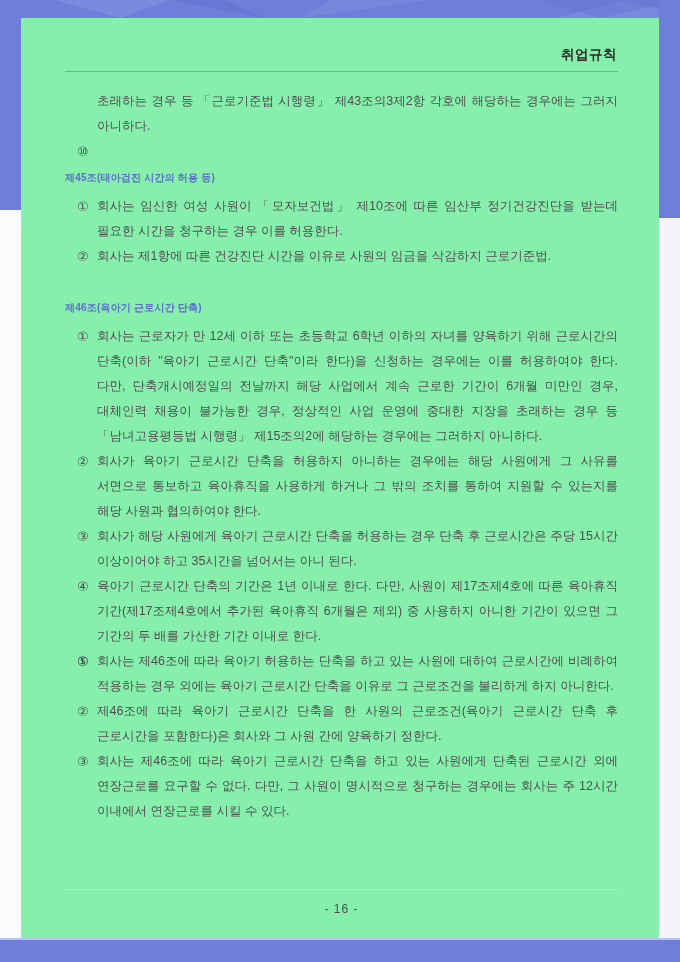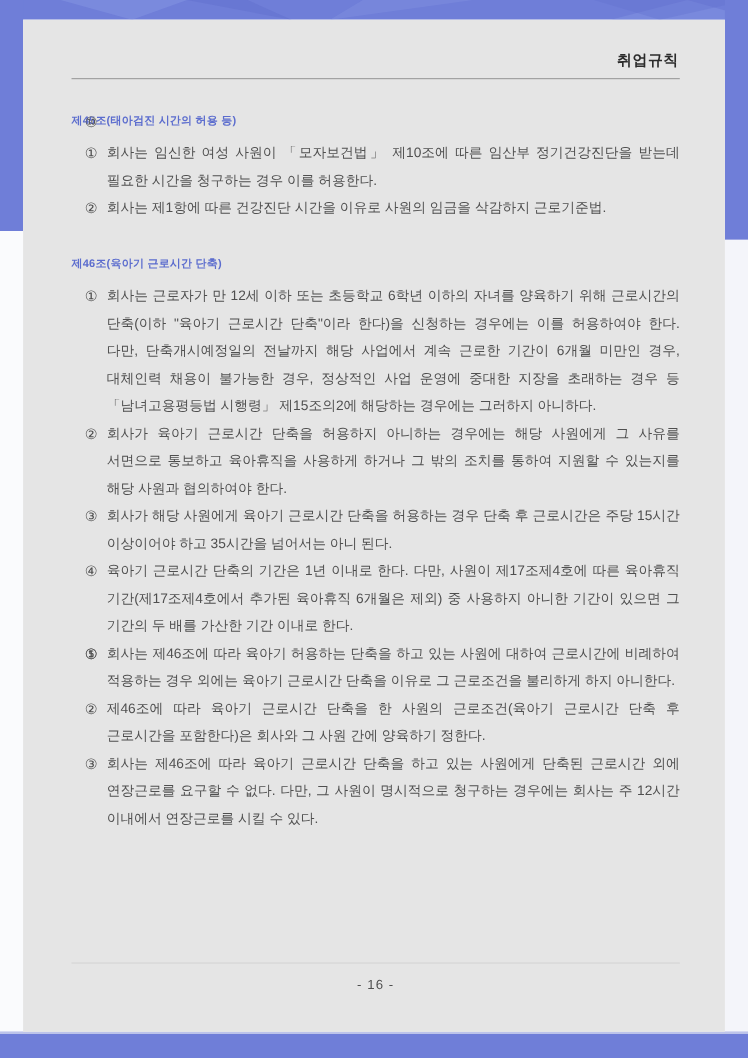--- a/index.html
+++ b/index.html
@@ -42,21 +42,21 @@
   }
   .bottom-band {
     position: absolute; left: 0; bottom: 0; width: 680px; height: 24px;
     background: var(--accent);
     border-top: 2px solid #bcc3ea;
   }
 
   
   .paper {
     position: absolute; left: 21px; right: 21px; top: 18px; bottom: 24px;
-    background: #e5e5e5;
+    background: #86efac;
     padding: 28px 41px 0 44px;
   }
 
   
   .doc-header { width: 100%; }
   .doc-title {
     text-align: right;
     font-size: 13.5px;
     font-weight: bold;
     color: #2b2b2b;
@@ -95,21 +95,21 @@
     font-weight: bold;
     line-height: 25px;
     margin-top: 26px;
     margin-bottom: 4px;
     letter-spacing: 0.2px;
   }
   .article-section .clause-list { }
 
   
   .doc-footer {
-    position: absolute; left: 44px; right: 41px; bottom: 36px;
+    position: absolute; left: 44px; right: 41px; bottom: 22px;
   }
   .footer-rule {
     border: none;
     border-top: 1px solid #d4d4d4;
   }
   .page-number {
     text-align: center;
     margin-top: 12px;
     font-size: 12px;
     color: #4f4f4f;
@@ -137,20 +137,21 @@
 
   <div class="paper">
 
     <header class="doc-header">
       <div class="doc-title">취업규칙</div>
       <hr class="header-rule">
     </header>
 
     <main class="doc-body">
       <div id="intro-list" class="clause-list">
+          <div class="clause"><span>초래하는 경우 등 「근로기준법 시행령」 제43조의3제2항 각호에 해당하는 경우에는 그러지 아니하다.</span></div>
           <div class="clause"><span class="num">⑩</span></div>
         </div>
       <div id="sections">
           <section class="article-section">
             <h2 class="article-heading">제45조(태아검진 시간의 허용 등)</h2>
             <div class="clause-list">
               <div class="clause"><span class="num">①</span><span>회사는 임신한 여성 사원이 「모자보건법」 제10조에 따른 임산부 정기건강진단을 받는데 필요한 시간을 청구하는 경우 이를 허용한다.</span></div>
               <div class="clause"><span class="num">②</span><span>회사는 제1항에 따른 건강진단 시간을 이유로 사원의 임금을 삭감하지 근로기준법.</span></div>
             </div>
           </section>

